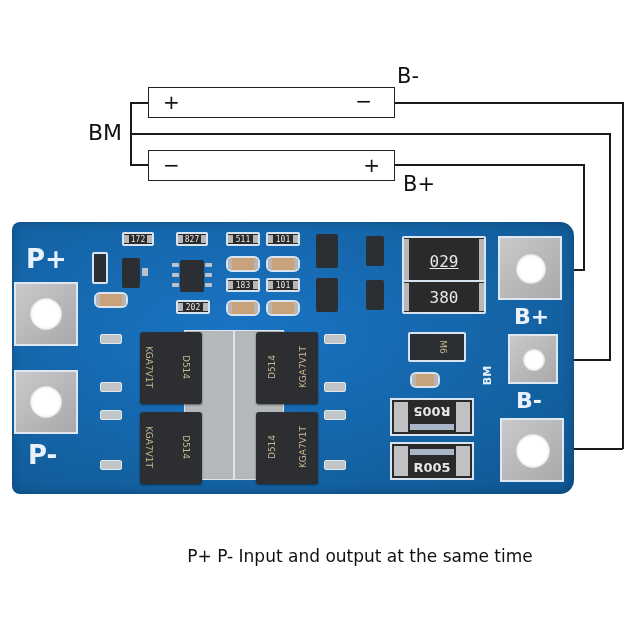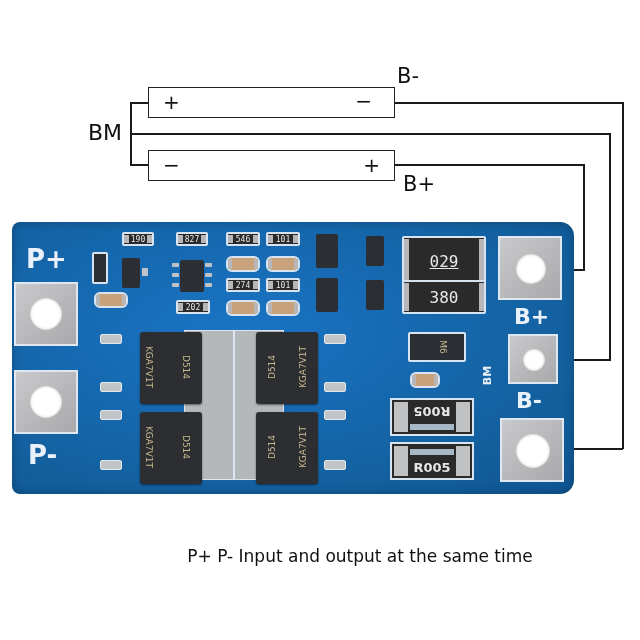--- a/index.html
+++ b/index.html
@@ -76,25 +76,25 @@
     <div class="hole" style="left:14px;top:14px;width:32px;height:32px;"></div>
   </div>
   <div class="pad" style="left:2px;top:148px;width:64px;height:64px;">
     <div class="hole" style="left:14px;top:14px;width:32px;height:32px;"></div>
   </div>
   <span class="silk" style="left:16px;top:220px;font-size:26px;">P-</span>
 
   <div class="ic" style="left:80px;top:30px;width:16px;height:32px;border:2px solid #d8e4f1;box-sizing:border-box;"></div>
   <div class="cap" style="left:82px;top:70px;width:34px;height:16px;"></div>
 
-  <div class="res" style="left:110px;top:10px;width:32px;height:14px;font-size:8px;">190</div>
+  <div class="res" style="left:110px;top:10px;width:32px;height:14px;font-size:8px;">172</div>
   <div class="res" style="left:164px;top:10px;width:32px;height:14px;font-size:8px;">827</div>
-  <div class="res" style="left:214px;top:10px;width:34px;height:14px;font-size:8px;">546</div>
+  <div class="res" style="left:214px;top:10px;width:34px;height:14px;font-size:8px;">511</div>
   <div class="res" style="left:254px;top:10px;width:34px;height:14px;font-size:8px;">101</div>
-  <div class="res" style="left:214px;top:56px;width:34px;height:14px;font-size:8px;">274</div>
+  <div class="res" style="left:214px;top:56px;width:34px;height:14px;font-size:8px;">183</div>
   <div class="res" style="left:254px;top:56px;width:34px;height:14px;font-size:8px;">101</div>
   <div class="res" style="left:164px;top:78px;width:34px;height:14px;font-size:8px;">202</div>
 
   <div class="cap" style="left:214px;top:34px;width:34px;height:16px;"></div>
   <div class="cap" style="left:254px;top:34px;width:34px;height:16px;"></div>
   <div class="cap" style="left:214px;top:78px;width:34px;height:16px;"></div>
   <div class="cap" style="left:254px;top:78px;width:34px;height:16px;"></div>
 
   <div class="ic" style="left:110px;top:36px;width:18px;height:30px;"></div>
   <div class="pin" style="left:130px;top:46px;width:6px;height:8px;"></div>

